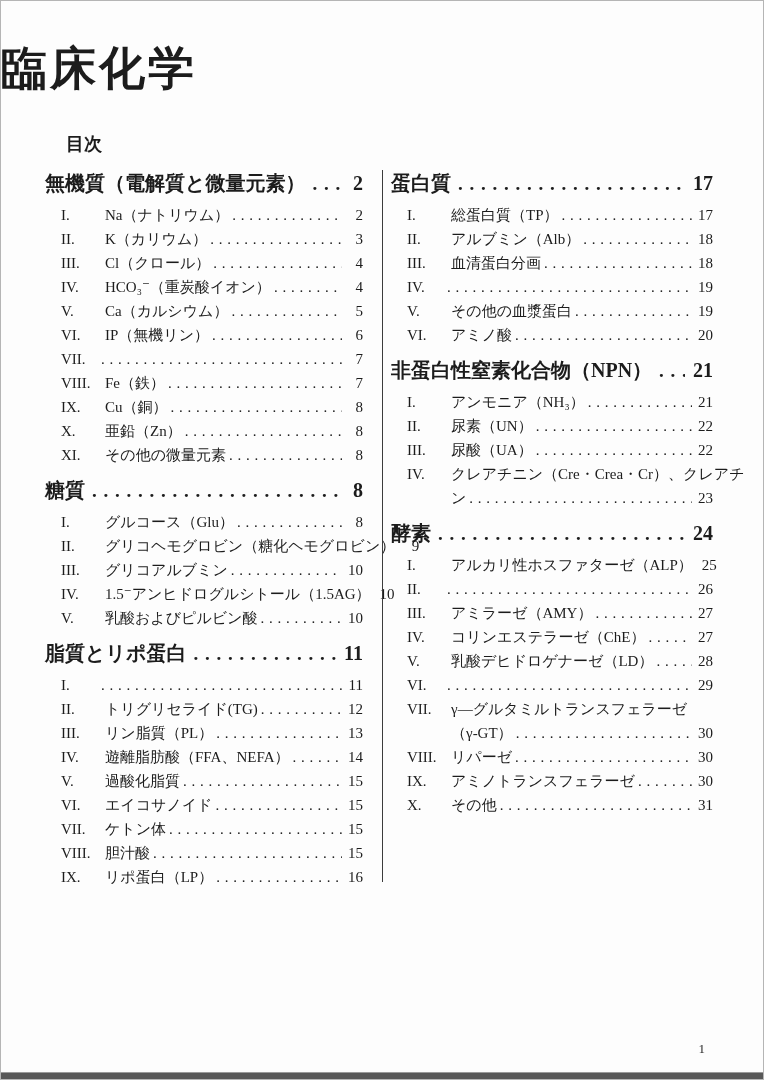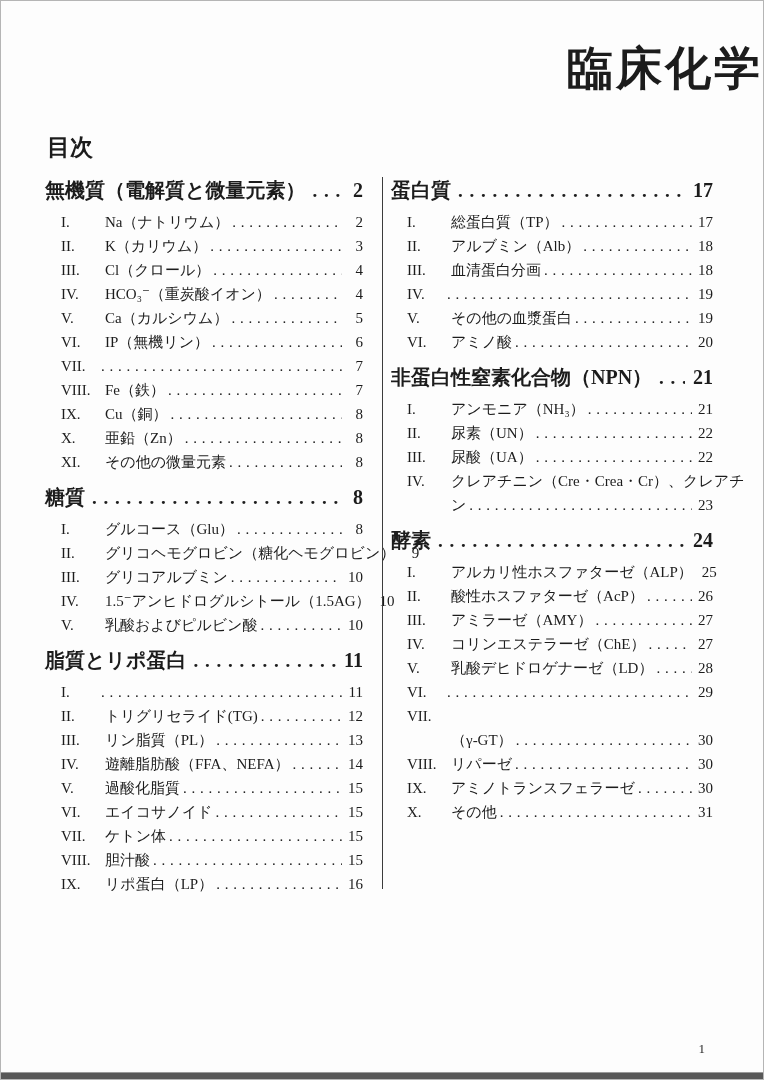--- a/index.html
+++ b/index.html
@@ -22,29 +22,29 @@
   .bottom-edge {
     position: absolute;
     left: 0; right: 0; bottom: 0;
     height: 6px;
     background: #585858;
     border-top: 1px solid #9a9a9a;
   }
   .doc-title {
     margin: 0;
     padding-top: 40px;
-    text-align: right;
+    text-align: left;
     font-size: 46px;
     font-weight: 700;
     letter-spacing: 3px;
     line-height: 1.2;
   }
   .toc-heading {
-    margin: 36px 0 0 46px;
-    font-size: 23px;
+    margin: 36px 0 0 65px;
+    font-size: 18px;
     font-weight: 700;
   }
   .columns {
     display: flex;
     margin-top: 14px;
     padding-left: 44px;
     padding-right: 50px;
     align-items: flex-start;
   }
   .col-left  { width: 318px; flex: none; }
@@ -393,21 +393,20 @@
     </div>
     <div class="items">
             <div class="item-row">
     <span class="item-num">I.</span>
     <span class="item-label">アルカリ性ホスファターゼ（ALP）</span>
     <span class="item-leader"></span>
     <span class="item-page">25</span>
   </div>
             <div class="item-row">
     <span class="item-num">II.</span>
-    <span class="item-label">酸性ホスファターゼ（AcP）</span>
     <span class="item-leader"></span>
     <span class="item-page">26</span>
   </div>
             <div class="item-row">
     <span class="item-num">III.</span>
     <span class="item-label">アミラーゼ（AMY）</span>
     <span class="item-leader"></span>
     <span class="item-page">27</span>
   </div>
             <div class="item-row">
@@ -422,20 +421,21 @@
     <span class="item-leader"></span>
     <span class="item-page">28</span>
   </div>
             <div class="item-row">
     <span class="item-num">VI.</span>
     <span class="item-leader"></span>
     <span class="item-page">29</span>
   </div>
             <div class="item-row">
     <span class="item-num">VII.</span>
+    <span class="item-label">γ―グルタミルトランスフェラーゼ</span>
 
   </div>
             <div class="item-row">
     <span class="item-num"></span>
     <span class="item-label">（γ-GT）</span>
     <span class="item-leader"></span>
     <span class="item-page">30</span>
   </div>
             <div class="item-row">
     <span class="item-num">VIII.</span>

